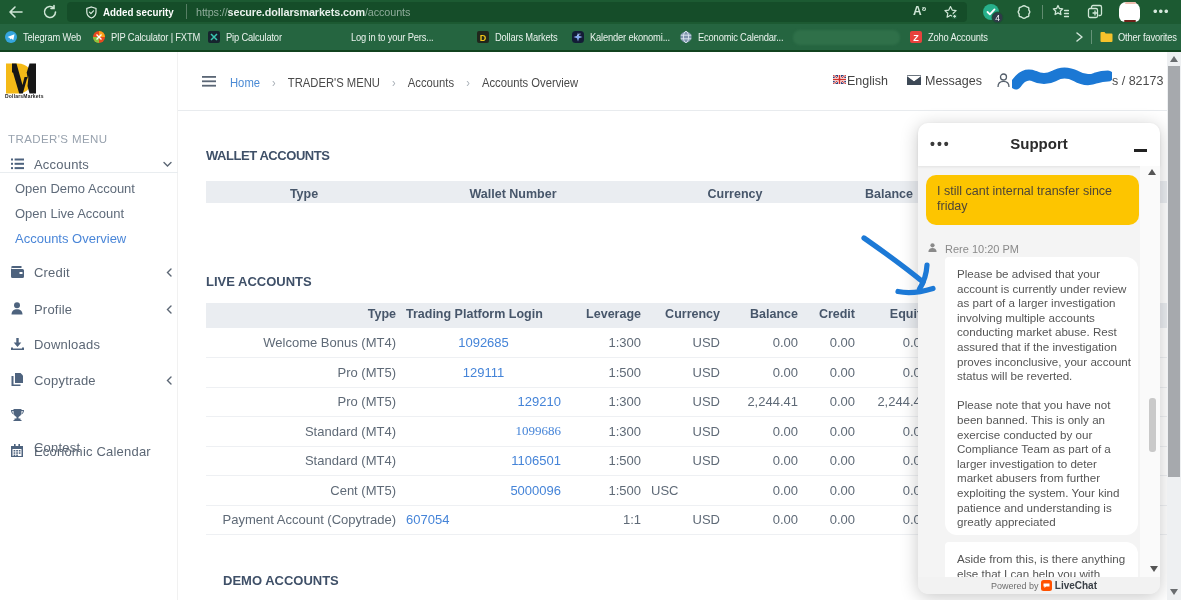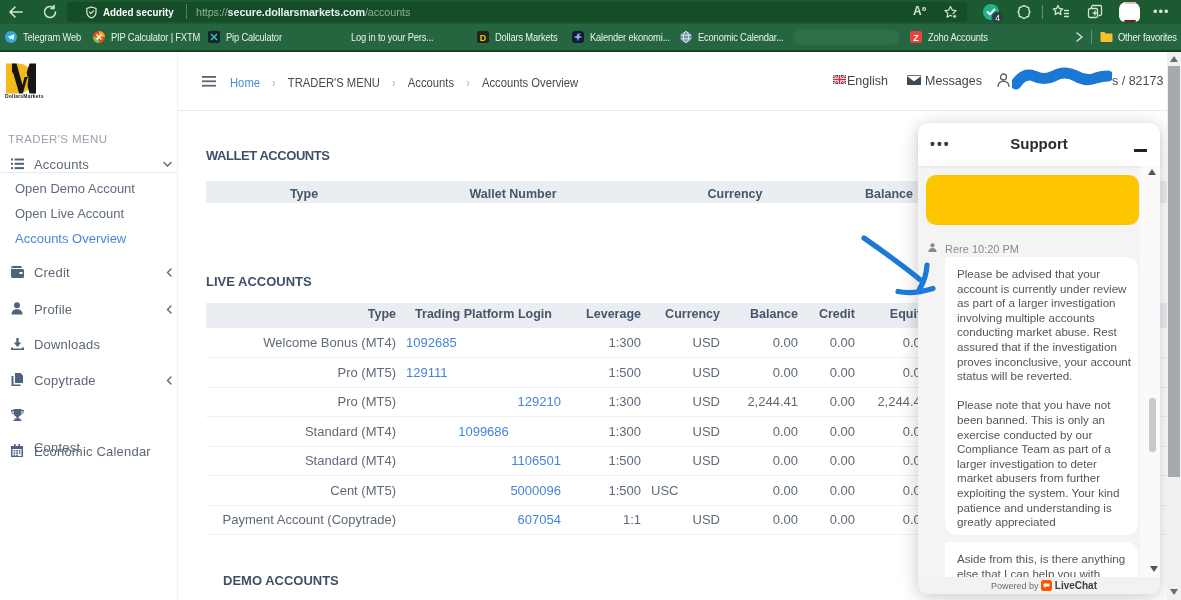--- a/index.html
+++ b/index.html
@@ -317,61 +317,61 @@
         <col style="width:80px">
         <col style="width:79px">
         <col style="width:78px">
         <col style="width:57px">
         <col style="width:73px">
         <col>
       </colgroup>
     <tbody>
         <tr style="height:25px;">
           <th style="text-align:right;padding-right:10px;">Type</th>
-          <th style="text-align:center;padding-right:10px;">Trading Platform Login</th>
+          <th style="text-align:left;padding-right:10px;">Trading Platform Login</th>
           <th style="text-align:right;padding-right:10px;">Leverage</th>
           <th style="text-align:right;padding-right:10px;">Currency</th>
           <th style="text-align:right;padding-right:10px;">Balance</th>
           <th style="text-align:right;padding-right:10px;">Credit</th>
           <th style="text-align:right;padding-right:10px;">Equity</th>
           <th></th>
         </tr>
     <tr style="height:29px;">
           <td style="text-align:right;padding-right:10px;">Welcome Bonus (MT4)</td>
-          <td style="text-align:left;padding-right:10px;"><a>1092685</a></td>
+          <td style="text-align:center;padding-right:10px;"><a>1092685</a></td>
           <td style="text-align:right;padding-right:10px;">1:300</td>
           <td style="text-align:right;padding-right:10px;">USD</td>
           <td style="text-align:right;padding-right:10px;">0.00</td>
           <td style="text-align:right;padding-right:10px;">0.00</td>
           <td style="text-align:right;padding-right:10px;">0.00</td>
           <td></td>
         </tr>
     <tr style="height:30px;">
           <td style="text-align:right;padding-right:10px;">Pro (MT5)</td>
-          <td style="text-align:left;padding-right:10px;"><a>129111</a></td>
+          <td style="text-align:center;padding-right:10px;"><a>129111</a></td>
           <td style="text-align:right;padding-right:10px;">1:500</td>
           <td style="text-align:right;padding-right:10px;">USD</td>
           <td style="text-align:right;padding-right:10px;">0.00</td>
           <td style="text-align:right;padding-right:10px;">0.00</td>
           <td style="text-align:right;padding-right:10px;">0.00</td>
           <td></td>
         </tr>
     <tr style="height:29px;">
           <td style="text-align:right;padding-right:10px;">Pro (MT5)</td>
           <td style="text-align:right;padding-right:10px;"><a>129210</a></td>
           <td style="text-align:right;padding-right:10px;">1:300</td>
           <td style="text-align:right;padding-right:10px;">USD</td>
           <td style="text-align:right;padding-right:10px;">2,244.41</td>
           <td style="text-align:right;padding-right:10px;">0.00</td>
           <td style="text-align:right;padding-right:10px;">2,244.41</td>
           <td></td>
         </tr>
     <tr style="height:30px;">
           <td style="text-align:right;padding-right:10px;">Standard (MT4)</td>
-          <td style="text-align:center;padding-right:10px;"><a>1099686</a></td>
+          <td style="text-align:right;padding-right:10px;font-family:Liberation Serif, serif;"><a>1099686</a></td>
           <td style="text-align:right;padding-right:10px;">1:300</td>
           <td style="text-align:right;padding-right:10px;">USD</td>
           <td style="text-align:right;padding-right:10px;">0.00</td>
           <td style="text-align:right;padding-right:10px;">0.00</td>
           <td style="text-align:right;padding-right:10px;">0.00</td>
           <td></td>
         </tr>
     <tr style="height:29px;">
           <td style="text-align:right;padding-right:10px;">Standard (MT4)</td>
           <td style="text-align:right;padding-right:10px;"><a>1106501</a></td>
@@ -387,21 +387,21 @@
           <td style="text-align:right;padding-right:10px;"><a>5000096</a></td>
           <td style="text-align:right;padding-right:10px;">1:500</td>
           <td style="text-align:left;padding-right:10px;">USC</td>
           <td style="text-align:right;padding-right:10px;">0.00</td>
           <td style="text-align:right;padding-right:10px;">0.00</td>
           <td style="text-align:right;padding-right:10px;">0.00</td>
           <td></td>
         </tr>
     <tr style="height:29px;">
           <td style="text-align:right;padding-right:10px;">Payment Account (Copytrade)</td>
-          <td style="text-align:right;padding-right:10px;"><a>607054</a></td>
+          <td style="text-align:left;padding-right:10px;"><a>607054</a></td>
           <td style="text-align:right;padding-right:10px;">1:1</td>
           <td style="text-align:right;padding-right:10px;">USD</td>
           <td style="text-align:right;padding-right:10px;">0.00</td>
           <td style="text-align:right;padding-right:10px;">0.00</td>
           <td style="text-align:right;padding-right:10px;">0.00</td>
           <td></td>
         </tr>
   </tbody>
     </table>
 
@@ -411,20 +411,21 @@
 
 <div id="chat">
   <div id="chat-header">
     <div class="abs" style="left:12px;top:13px;color:#3a3a3a;font-size:14px;letter-spacing:2px;font-weight:bold;">•••</div>
     <div style="position:absolute;left:0;top:12px;width:242px;text-align:center;font-size:15px;font-weight:bold;color:#2b2b2b;">Support</div>
     <div class="abs" style="left:216px;top:26px;width:13px;height:2.5px;background:#222;"></div>
   </div>
 
   <div class="abs" style="left:222px;top:43px;width:20px;height:411px;background:#fafafa;"></div>
   <div class="abs" style="left:8px;top:52px;width:213px;height:50px;background:#fdc500;border-radius:10px;"></div>
+  <div class="abs" style="left:19px;top:61px;width:196px;font-size:12.5px;line-height:14.5px;color:#4e4637;">I still cant internal transfer since friday</div>
   <svg class="abs" style="left:230px;top:46px" width="8" height="6" viewBox="0 0 8 6">
       <path d="M4 0 L8 6 H0 Z" fill="#555"></path>
     </svg>
   <svg class="abs" style="left:10px;top:120px" width="9" height="9" viewBox="0 0 9 9" fill="#8a8a8a">
       <circle cx="4.5" cy="2.3" r="2.1"></circle>
       <path d="M0.4 9 c0 -2.6 1.7 -3.9 4.1 -3.9 s4.1 1.3 4.1 3.9 Z"></path>
     </svg>
     <div class="abs" style="left:27px;top:120px;font-size:11px;color:#8a8a8a;">Rere 10:20 PM</div>
   <div class="abs" style="left:27px;top:134px;width:193px;height:278px;background:#fff;border-radius:4px 12px 12px 12px;"></div>
   <div class="abs" style="left:39px;top:144px;width:182px;font-size:11.6px;line-height:14.6px;color:#555;white-space:nowrap;">Please be advised that your<br>account is currently under review<br>as part of a larger investigation<br>involving multiple accounts<br>conducting market abuse. Rest<br>assured that if the investigation<br>proves inconclusive, your account<br>status will be reverted.<br><br>Please note that you have not<br>been banned. This is only an<br>exercise conducted by our<br>Compliance Team as part of a<br>larger investigation to deter<br>market abusers from further<br>exploiting the system. Your kind<br>patience and understanding is<br>greatly appreciated</div>

